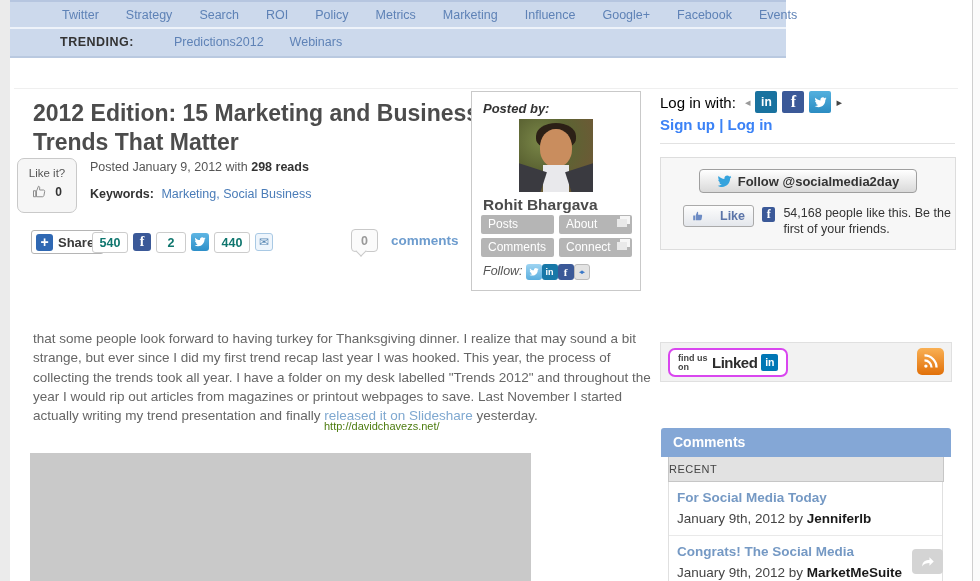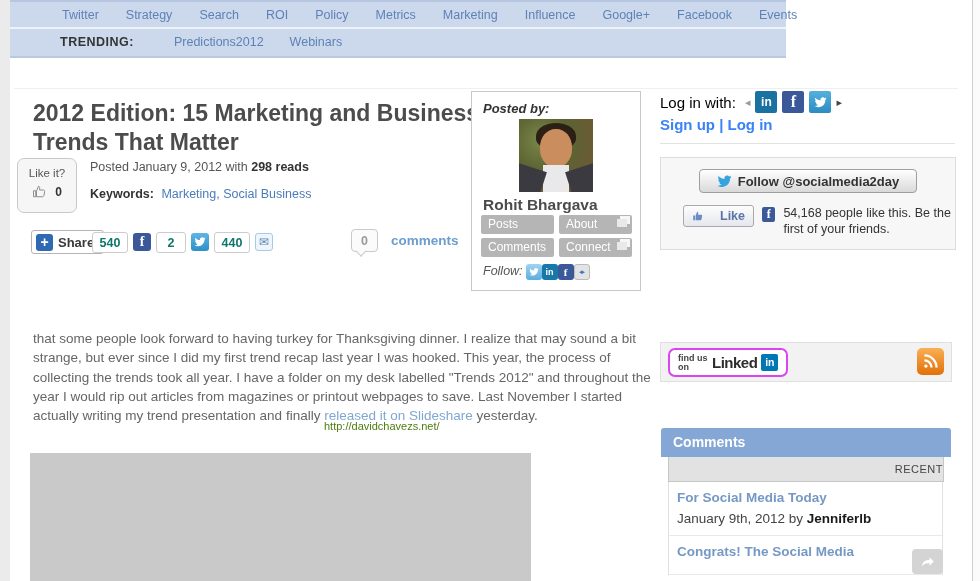--- a/index.html
+++ b/index.html
@@ -122,21 +122,21 @@
   .li-btn .brand { font-size:15px; font-weight:bold; color:#2d2d2d; letter-spacing:-.5px; }
   .li-badge { width:17px; height:17px; background:#0077b5; border-radius:2px; color:#fff; font-size:10.5px;
               font-weight:bold; text-align:center; line-height:17px; }
   .rss-ico { position:absolute; right:7px; top:5px; width:27px; height:27px; border-radius:5px;
              background:linear-gradient(#f9b054,#e17009); display:flex; align-items:center; justify-content:center; cursor:pointer; }
 
   .cmt-panel { position:absolute; left:661px; top:428px; width:290px; }
   .cmt-header { height:29px; background:#84a7d6; border-radius:3px 3px 0 0; color:#fff; font-size:14px;
                 font-weight:bold; line-height:29px; padding-left:12px; }
   .cmt-tabs { display:flex; height:25px; margin:0 7px; }
-  .cmt-tab { flex:1; text-align:right; font-size:11px; color:#444; line-height:24px; letter-spacing:.5px; cursor:pointer; }
+  .cmt-tab { flex:1; text-align:left; font-size:11px; color:#444; line-height:24px; letter-spacing:.5px; cursor:pointer; }
   .tab-recent { background:#e2e2e2; border:1px solid #c6c6c6; border-top:0; }
   .tab-popular { background:#f5f5f5; border:1px solid #d8d8d8; border-left:0; border-top:0; }
   .cmt-list { margin:0 8px 0 7px; background:#fff; border-left:1px solid #e0e0e0; border-right:1px solid #e0e0e0; }
   .cmt-item { padding:8px 8px 9px; border-bottom:1px solid #e9e9e9; }
   .cmt-title { font-size:13.5px; font-weight:bold; color:#7599c4; cursor:pointer; margin-bottom:6px; }
   .cmt-meta { font-size:13.5px; color:#444; }
   .cmt-meta b { color:#1a1a1a; }
 
   .float-share { position:absolute; left:912px; top:549px; width:31px; height:25px; background:#d4d4d4;
                  border-radius:4px; display:flex; align-items:center; justify-content:center; cursor:pointer; z-index:60; }
@@ -303,20 +303,21 @@
     <div class="cmt-tabs">
       <div class="cmt-tab tab-recent">RECENT</div>
     </div>
     <div class="cmt-list">
       <div class="cmt-item">
         <div class="cmt-title">For Social Media Today</div>
         <div class="cmt-meta"><span>January 9th, 2012 by </span><b>Jenniferlb</b></div>
       </div>
       <div class="cmt-item">
         <div class="cmt-title">Congrats! The Social Media</div>
+        <div class="cmt-meta"><span>January 9th, 2012 by </span><b>MarketMeSuite</b></div>
       </div>
     </div>
   </div>
 
   <div class="float-share">
     <svg width="16" height="13" viewBox="0 0 22 18">
         <path fill="#fff" d="M3 16c0-7 5-9 10-9V3l6 6-6 6v-4c-4 0-8 1-10 5z"></path>
       </svg>
   </div>
 

